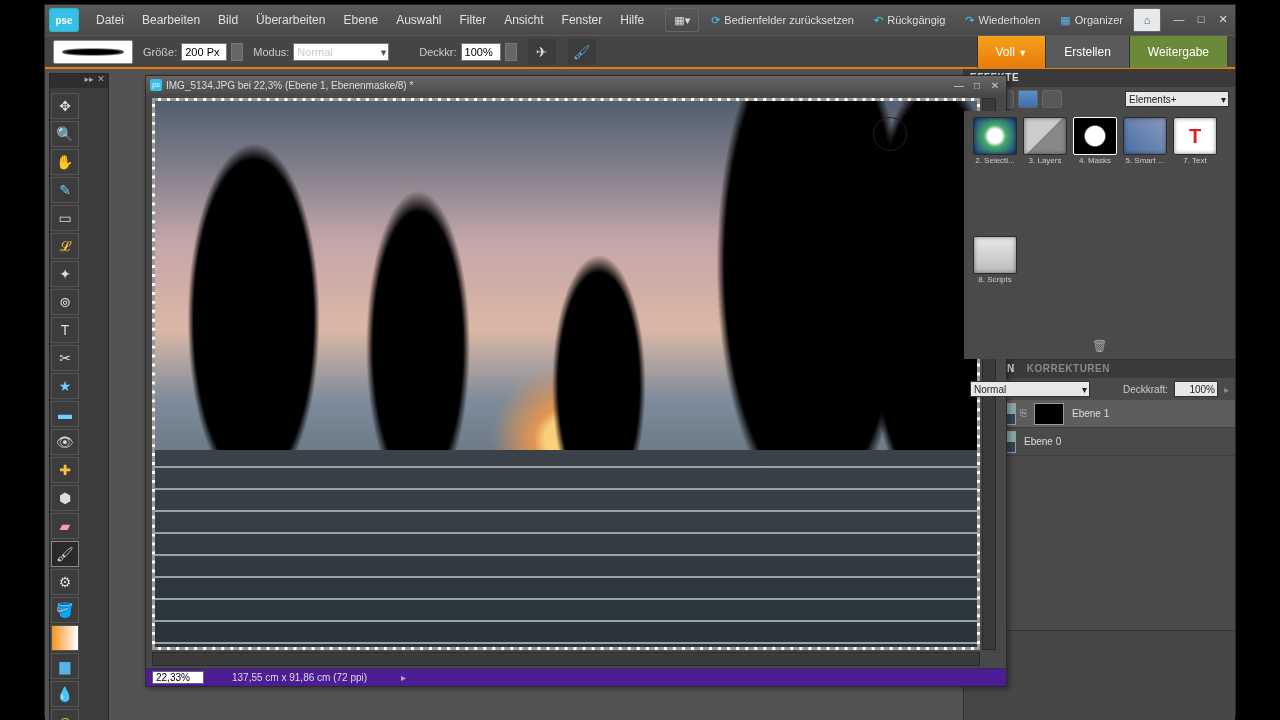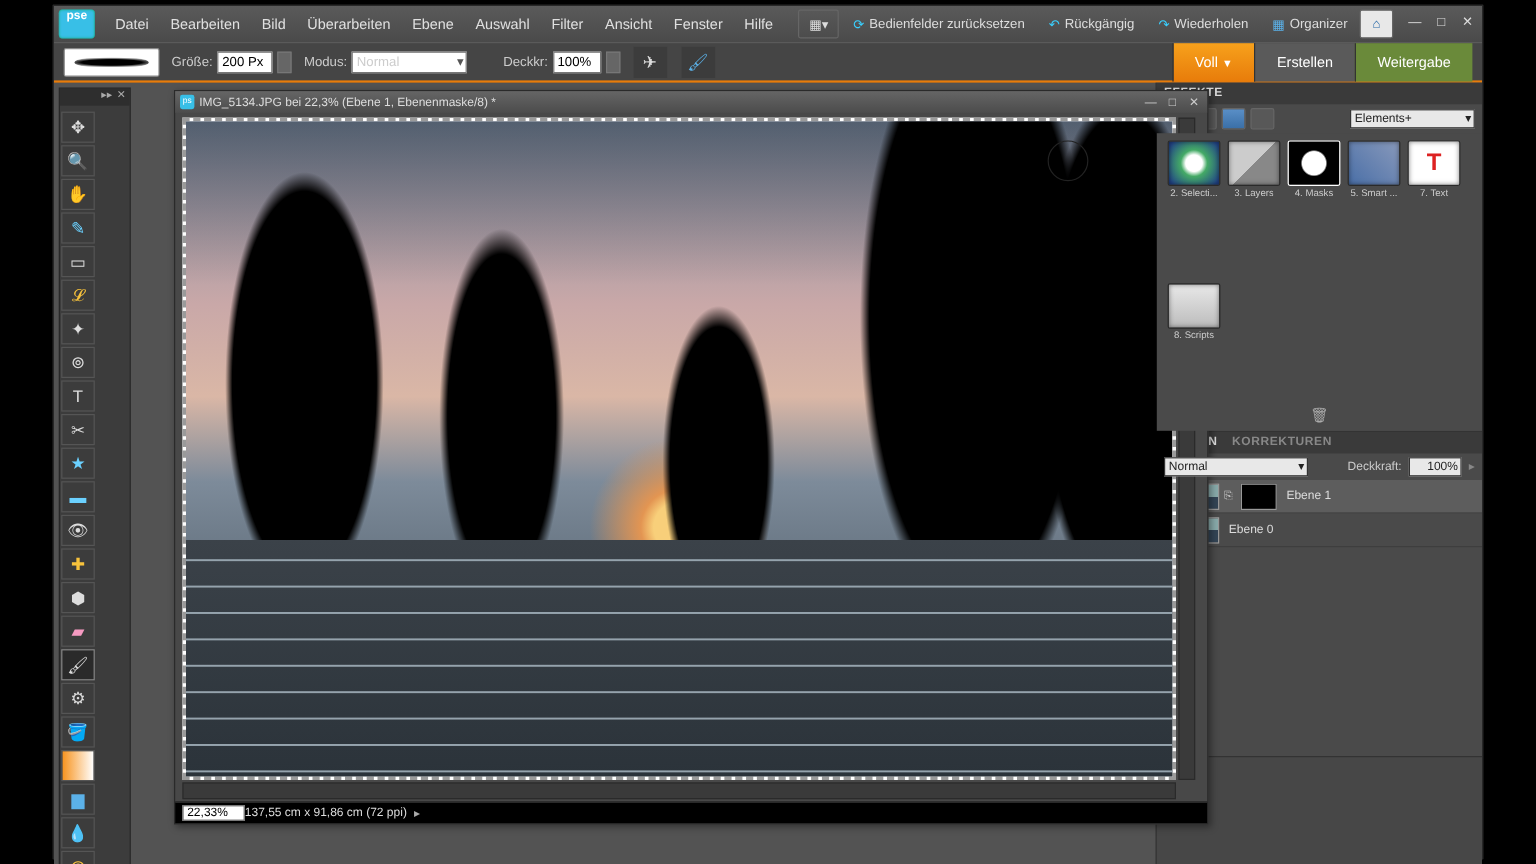--- a/index.html
+++ b/index.html
@@ -1,21 +1,21 @@
 <!DOCTYPE html>
 <html><head>
 <meta charset="utf-8">
 <style>
 * { margin:0; padding:0; box-sizing:border-box; font-family:"Segoe UI",Tahoma,sans-serif; user-select:none; }
 body { background:#000; width:1280px; height:720px; overflow:hidden; position:relative; }
 .app { position:absolute; left:44px; top:4px; width:1192px; height:712px; background:#535353; border:1px solid #282828; display:flex; flex-direction:column; }
 
 
 .menubar { height:30px; background:linear-gradient(#5a5a5a,#4a4a4a); display:flex; align-items:center; padding:0 4px; font-size:12px; color:#e0e0e0; }
-.logo { width:30px; height:24px; background:#38bfe7; border-radius:3px; display:flex; align-items:flex-start; justify-content:center; color:#fff; font-weight:bold; font-size:10px; margin-right:8px; box-shadow:inset 0 0 2px #0a5; }
+.logo { width:30px; height:24px; background:#38bfe7; border-radius:3px; display:flex; align-items:center; justify-content:center; color:#fff; font-weight:bold; font-size:10px; margin-right:8px; box-shadow:inset 0 0 2px #0a5; }
 .mitem { padding:0 9px; line-height:30px; cursor:default; }
 .spacer { flex:1; }
 .tbtn { display:flex; align-items:center; gap:4px; padding:0 10px; height:24px; font-size:11px; color:#ddd; border-radius:2px; }
 .winbtns { display:flex; gap:6px; margin-left:10px; }
 .winbtns div { width:16px; height:14px; color:#ddd; font-size:11px; text-align:center; line-height:12px;}
 
 
 .optbar { height:34px; background:#454545; border-top:1px solid #5a5a5a; border-bottom:2px solid #e87c0a; display:flex; align-items:center; padding:0 8px; gap:10px; font-size:11px; color:#ccc; }
 .brushprev { width:80px; height:24px; background:#fff; border:1px solid #888; border-radius:2px; display:flex; align-items:center; justify-content:center; }
 .brushprev .stroke { width:62px; height:10px; background:radial-gradient(ellipse 100% 60% at center,#000 40%,transparent 70%); border-radius:50%; }
@@ -56,21 +56,21 @@
  radial-gradient(ellipse 90px 250px at 54% 52%,#0a1113 45%,transparent 52%),
  radial-gradient(ellipse 160px 420px at 80% 30%,#0a1113 55%,transparent 60%),
  radial-gradient(ellipse 120px 360px at 95% 35%,#0a1113 55%,transparent 60%);
  filter:contrast(1.2);}
 .cabins{position:absolute;left:0;right:0;bottom:0;height:36%;background:
  linear-gradient(#95a3ad 0 2px,transparent 2px) 0 16px/100% 22px,
  linear-gradient(#3b4249,#2b333a); }
 .brushcursor{position:absolute;right:70px;top:16px;width:34px;height:34px;border:1px solid #222;border-radius:50%;}
 .vscroll{position:absolute;right:10px;top:22px;bottom:36px;width:14px;background:#3a3a3a;border:1px solid #2a2a2a;}
 .hscroll{position:absolute;left:6px;right:26px;bottom:20px;height:14px;background:#3a3a3a;border:1px solid #2a2a2a;}
-.statusbar{position:absolute;left:0;right:0;bottom:0;height:18px;background:#000000;border-top:1px solid #333;display:flex;align-items:center;font-size:10px;color:#ddd;gap:0;padding:0 6px;}
+.statusbar{position:absolute;left:0;right:0;bottom:0;height:18px;background:#4c1d95;border-top:1px solid #333;display:flex;align-items:center;font-size:10px;color:#ddd;gap:28px;padding:0 6px;}
 .statusbar .zoom{width:52px;background:#fff;color:#000;padding:0 3px;border:1px solid #666;}
 
 
 .rightcol { width:272px; display:flex; flex-direction:column; background:#474747; border-left:1px solid #333; }
 .panel { border-bottom:1px solid #333; }
 .ptitle { height:18px; background:#3a3a3a; font-size:10px; font-weight:bold; color:#ddd; padding:0 6px; line-height:18px; letter-spacing:.5px; display:flex; gap:12px;}
 .ptitle .tab{color:#888;}
 .ptitle .tab.active{color:#ddd;}
 .efrow { height:24px; display:flex; align-items:center; padding:0 6px; gap:4px; background:#4a4a4a; }
 .efrow .ic{ width:20px;height:18px;border:1px solid #666;background:#585858;border-radius:2px; }

